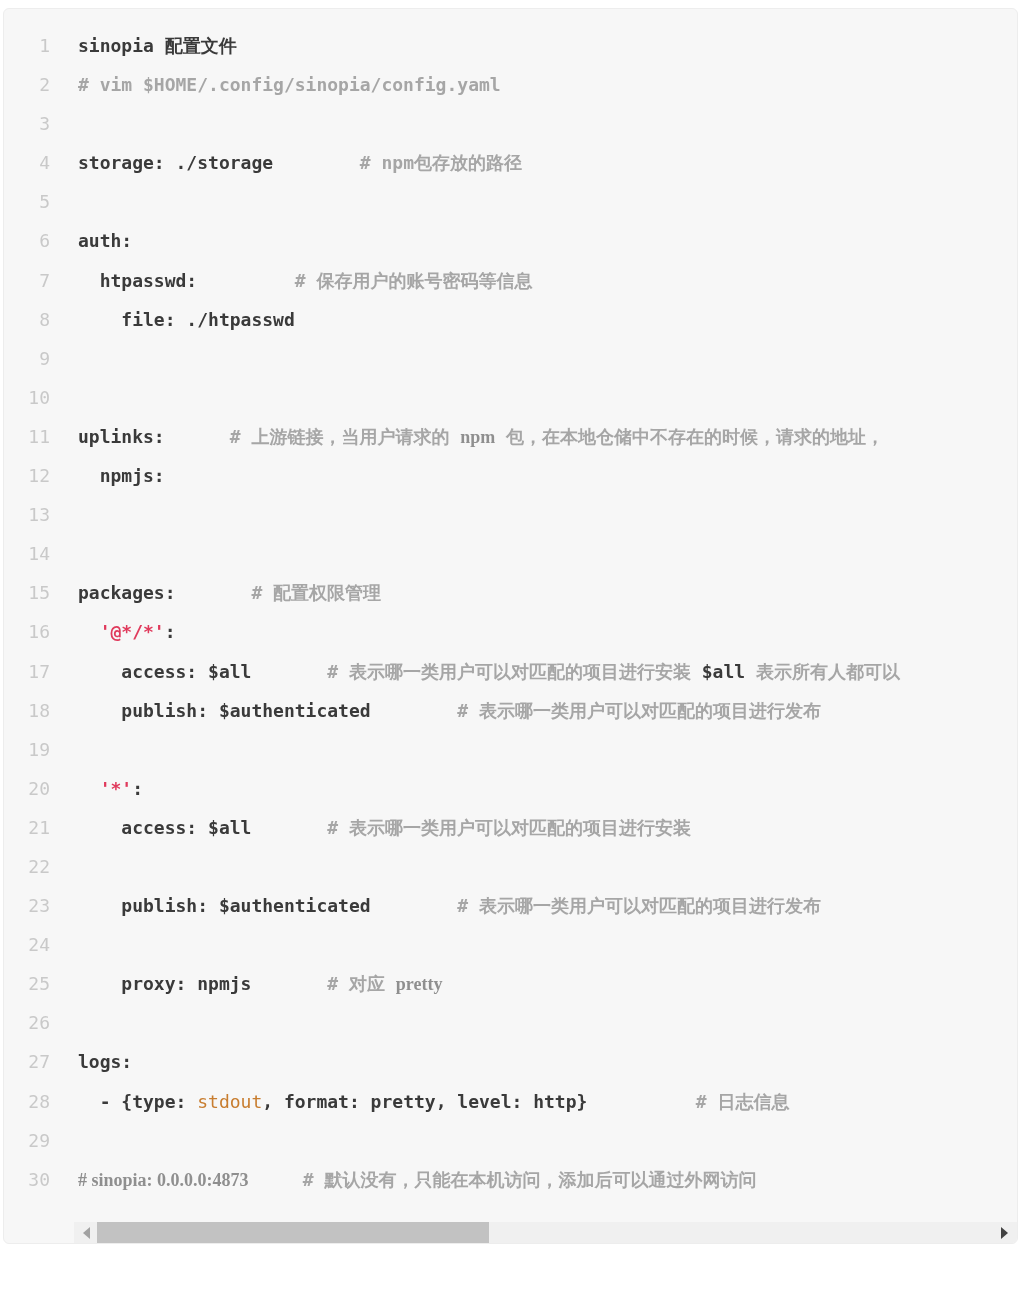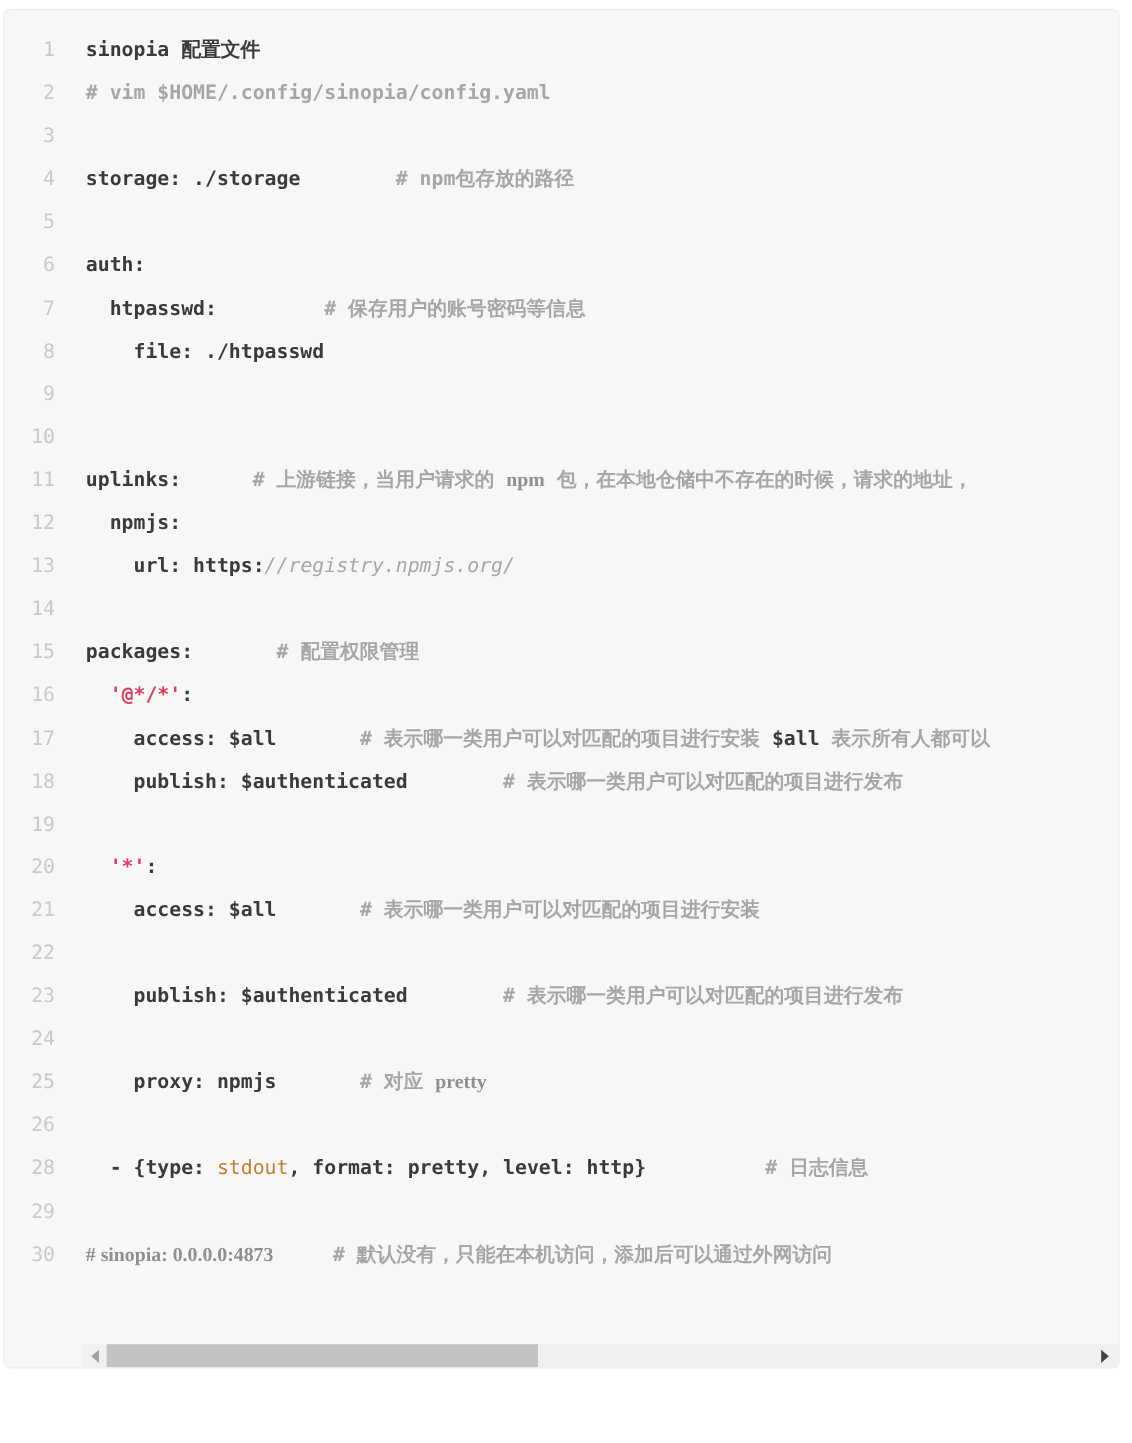--- a/index.html
+++ b/index.html
@@ -90,34 +90,35 @@
       <div class="line"><span class="ln">3</span><span class="lc"></span></div>
       <div class="line"><span class="ln">4</span><span class="lc"><span class="tk-code">storage: ./storage</span><span class="tk-code">        </span><span class="tk-comment"># npm包存放的路径</span></span></div>
       <div class="line"><span class="ln">5</span><span class="lc"></span></div>
       <div class="line"><span class="ln">6</span><span class="lc"><span class="tk-code">auth:</span></span></div>
       <div class="line"><span class="ln">7</span><span class="lc"><span class="tk-code">  htpasswd:</span><span class="tk-code">         </span><span class="tk-comment"># 保存用户的账号密码等信息</span></span></div>
       <div class="line"><span class="ln">8</span><span class="lc"><span class="tk-code">    file: ./htpasswd</span></span></div>
       <div class="line"><span class="ln">9</span></div>
       <div class="line"><span class="ln">10</span><span class="lc"></span></div>
       <div class="line"><span class="ln">11</span><span class="lc"><span class="tk-code">uplinks:</span><span class="tk-code">      </span><span class="tk-comment"># 上游链接，当用户请求的 </span><span class="tk-ccode">npm</span><span class="tk-comment"> 包，在本地仓储中不存在的时候，请求的地址，</span></span></div>
       <div class="line"><span class="ln">12</span><span class="lc"><span class="tk-code">  npmjs:</span></span></div>
-      <div class="line"><span class="ln">13</span><span class="lc"><span class="tk-code">    url: https:</span><span class="tk-citalic">//registry.npmjs.org/</span></span></div>
+      <div class="line"><span class="ln">13</span></div>
       <div class="line"><span class="ln">14</span><span class="lc"></span></div>
       <div class="line"><span class="ln">15</span><span class="lc"><span class="tk-code">packages:</span><span class="tk-code">       </span><span class="tk-comment"># 配置权限管理</span></span></div>
       <div class="line"><span class="ln">16</span><span class="lc"><span class="tk-code">  </span><span class="tk-string">'@*/*'</span><span class="tk-code">:</span></span></div>
       <div class="line"><span class="ln">17</span><span class="lc"><span class="tk-code">    access: $all</span><span class="tk-code">       </span><span class="tk-comment"># 表示哪一类用户可以对匹配的项目进行安装 </span><span class="tk-code">$all</span><span class="tk-comment"> 表示所有人都可以</span></span></div>
       <div class="line"><span class="ln">18</span><span class="lc"><span class="tk-code">    publish: $authenticated</span><span class="tk-code">        </span><span class="tk-comment"># 表示哪一类用户可以对匹配的项目进行发布</span></span></div>
       <div class="line"><span class="ln">19</span><span class="lc"></span></div>
       <div class="line"><span class="ln">20</span><span class="lc"><span class="tk-code">  </span><span class="tk-string">'*'</span><span class="tk-code">:</span></span></div>
       <div class="line"><span class="ln">21</span><span class="lc"><span class="tk-code">    access: $all</span><span class="tk-code">       </span><span class="tk-comment"># 表示哪一类用户可以对匹配的项目进行安装</span></span></div>
       <div class="line"><span class="ln">22</span><span class="lc"></span></div>
       <div class="line"><span class="ln">23</span><span class="lc"><span class="tk-code">    publish: $authenticated</span><span class="tk-code">        </span><span class="tk-comment"># 表示哪一类用户可以对匹配的项目进行发布</span></span></div>
       <div class="line"><span class="ln">24</span><span class="lc"></span></div>
       <div class="line"><span class="ln">25</span><span class="lc"><span class="tk-code">    proxy: npmjs</span><span class="tk-code">       </span><span class="tk-comment"># 对应 </span><span class="tk-ccode">pretty</span></span></div>
       <div class="line"><span class="ln">26</span><span class="lc"></span></div>
+      <div class="line"><span class="ln">27</span><span class="lc"><span class="tk-code">logs:</span></span></div>
       <div class="line"><span class="ln">28</span><span class="lc"><span class="tk-code">  - {type: </span><span class="tk-literal">stdout</span><span class="tk-code">, format: pretty, level: http}</span><span class="tk-code">          </span><span class="tk-comment"># 日志信息</span></span></div>
       <div class="line"><span class="ln">29</span><span class="lc"></span></div>
       <div class="line"><span class="ln">30</span><span class="lc"><span class="tk-ccode"># sinopia: 0.0.0.0:4873</span><span class="tk-comment">     </span><span class="tk-comment"># 默认没有，只能在本机访问，添加后可以通过外网访问</span></span></div>
     </div>
 
   <div class="hscroll">
     <div class="scroll-thumb" id="scroll-thumb" style="left: 23px; width: 392px;"></div>
     <div class="arrow arrow-left"></div>
     <div class="arrow arrow-right"></div>
   </div>

